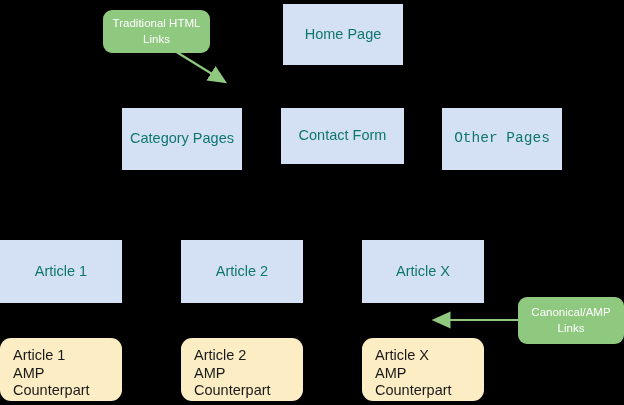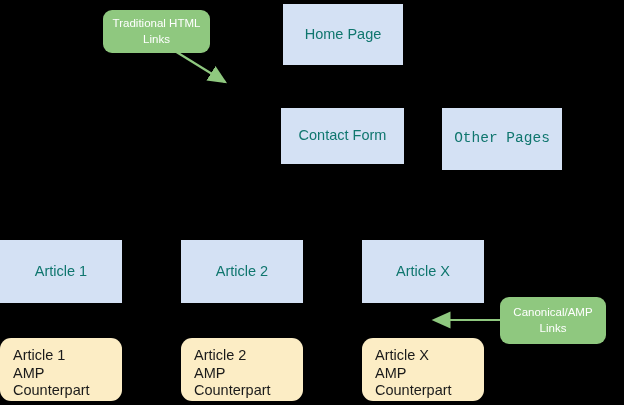--- a/index.html
+++ b/index.html
@@ -82,20 +82,23 @@
   </svg>
 
   <div class="node callout" style="left:103px; top:10px; width:107px; height:43px;">
     <span>Traditional HTML Links</span>
   </div>
 
   <div class="node page-box" style="left:283px; top:4px; width:120px; height:61px;">
     <span>Home Page</span>
   </div>
 
+  <div class="node page-box" style="left:122px; top:108px; width:120px; height:62px;">
+    <span>Category Pages</span>
+  </div>
 
   <div class="node page-box" style="left:281px; top:108px; width:123px; height:56px;">
     <span>Contact Form</span>
   </div>
 
   <div class="node page-box" style="left:442px; top:108px; width:120px; height:62px;font-family:Liberation Mono, monospace;">
     <span>Other Pages</span>
   </div>
 
   <div class="node page-box" style="left:0px; top:240px; width:122px; height:63px;">
@@ -103,21 +106,21 @@
   </div>
 
   <div class="node page-box" style="left:181px; top:240px; width:122px; height:63px;">
     <span>Article 2</span>
   </div>
 
   <div class="node page-box" style="left:362px; top:240px; width:122px; height:63px;">
     <span>Article X</span>
   </div>
 
-  <div class="node callout" style="left:500px; top:297px; width:106px; height:47px;justify-content:flex-end;">
+  <div class="node callout" style="left:518px; top:297px; width:106px; height:47px;justify-content:flex-end;">
     <span>Canonical/AMP Links</span>
   </div>
 
   <div class="node amp-box" style="left:0px; top:338px; width:122px; height:63px;">
     <span>Article 1
 AMP
 Counterpart</span>
   </div>
 
   <div class="node amp-box" style="left:181px; top:338px; width:122px; height:63px;">

